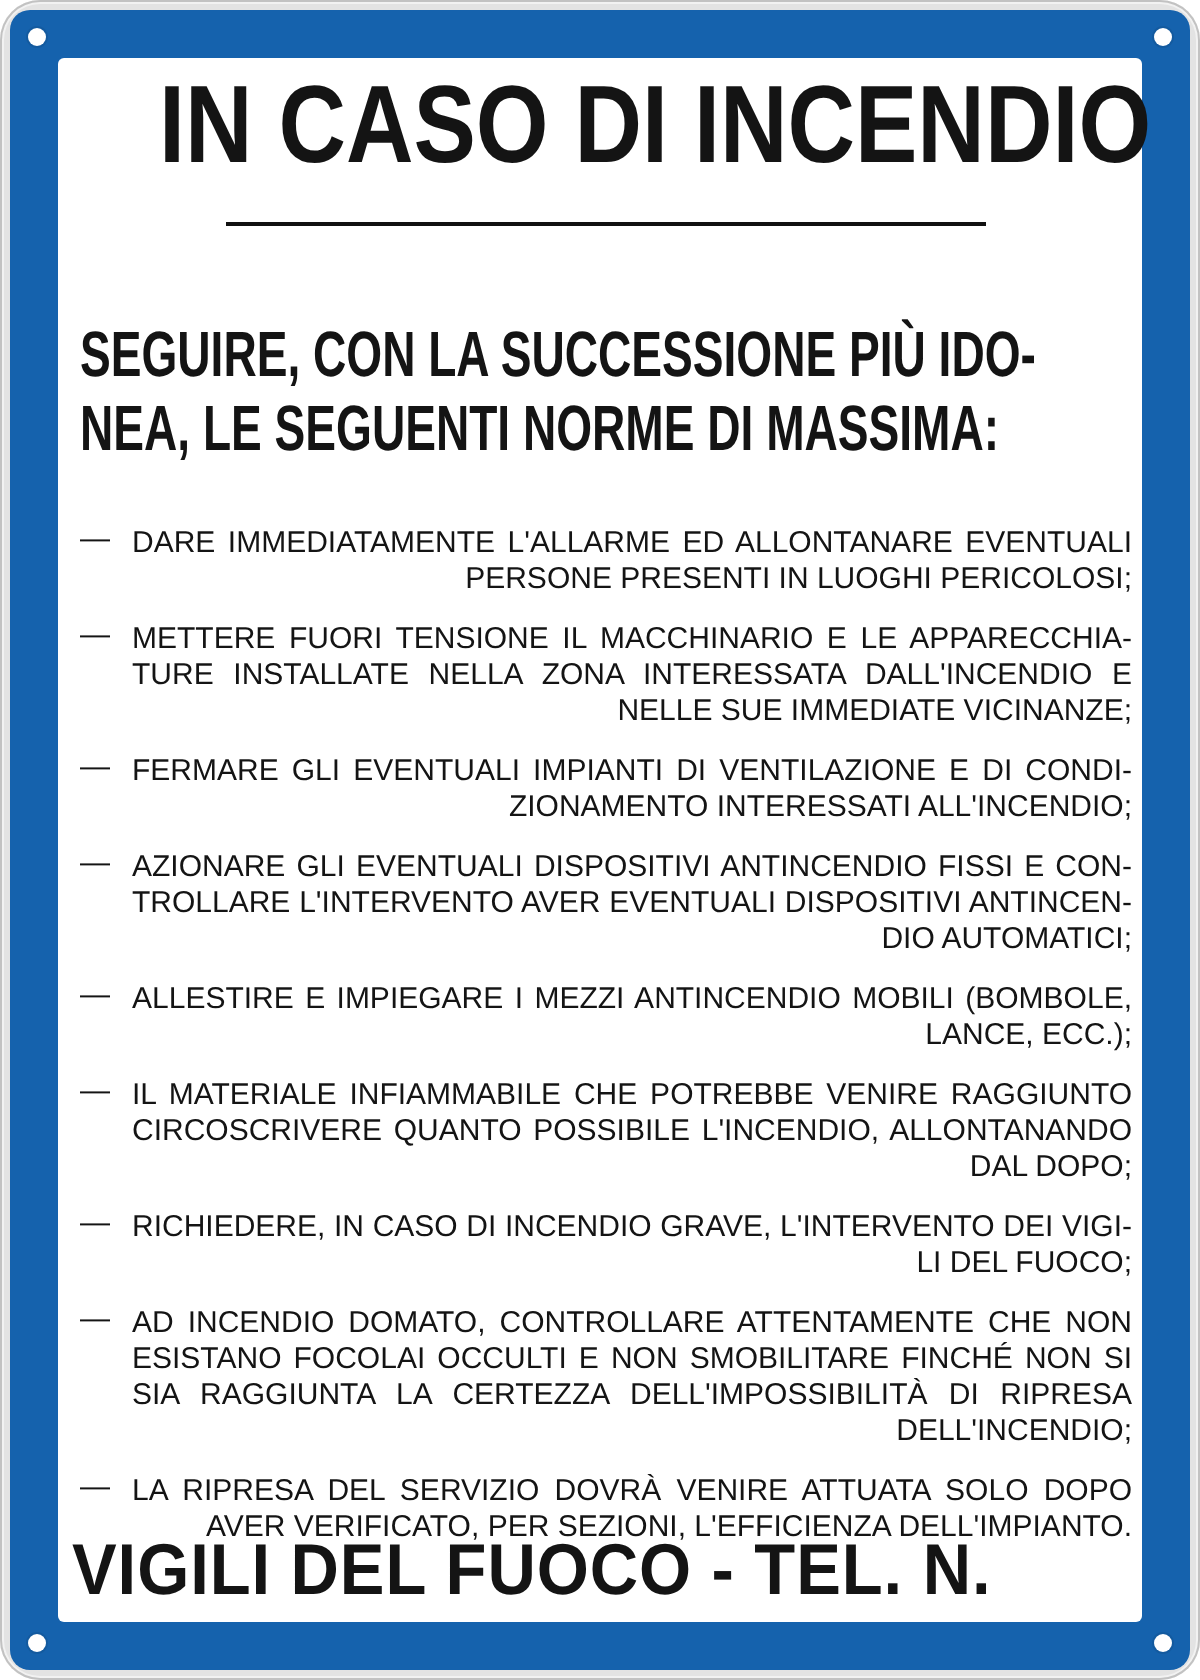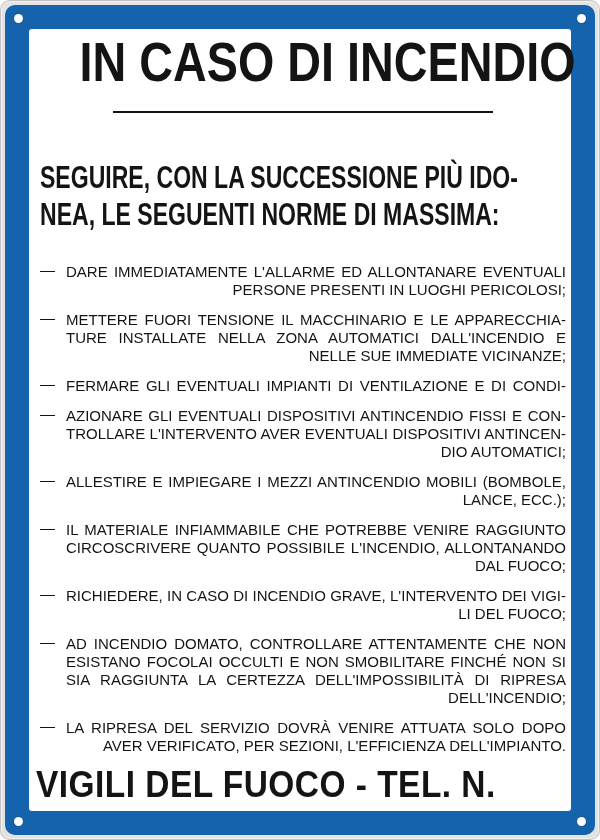--- a/index.html
+++ b/index.html
@@ -10,21 +10,21 @@
   }
   html,body{
     margin:0;padding:0;width:600px;height:840px;overflow:hidden;
     background:#ffffff;
     font-family:"Liberation Sans","DejaVu Sans",sans-serif;
     -webkit-font-smoothing:antialiased;
   }
   .sign{
     position:absolute;inset:0;
     background:var(--edge);
-    border-radius:10px;
+    border-radius:20px;
     box-shadow:inset 0 0 0 1px #c2c2c2, inset 0 0 0 2px #f2f2f2;
   }
   .frame{
     position:absolute;inset:5px;
     background:var(--blue);
     border-radius:10px;
   }
   .panel{
     position:absolute;inset:24px;
     background:var(--panel);
@@ -116,28 +116,29 @@
           <span class="dash">—</span>
           <div class="lines">
             <div class="jline">DARE IMMEDIATAMENTE L'ALLARME ED ALLONTANARE EVENTUALI</div>
             <div class="lline">PERSONE PRESENTI IN LUOGHI PERICOLOSI;</div>
           </div>
         </div>
         <div class="item">
           <span class="dash">—</span>
           <div class="lines">
             <div class="jline">METTERE FUORI TENSIONE IL MACCHINARIO E LE APPARECCHIA-</div>
-            <div class="jline">TURE INSTALLATE NELLA ZONA AUTOMATICI DALL'INCENDIO E</div>
+            <div class="jline">TURE INSTALLATE NELLA ZONA INTERESSATA DALL'INCENDIO E</div>
             <div class="lline">NELLE SUE IMMEDIATE VICINANZE;</div>
           </div>
         </div>
         <div class="item">
           <span class="dash">—</span>
           <div class="lines">
             <div class="jline">FERMARE GLI EVENTUALI IMPIANTI DI VENTILAZIONE E DI CONDI-</div>
+            <div class="lline">ZIONAMENTO INTERESSATI ALL'INCENDIO;</div>
           </div>
         </div>
         <div class="item">
           <span class="dash">—</span>
           <div class="lines">
             <div class="jline">AZIONARE GLI EVENTUALI DISPOSITIVI ANTINCENDIO FISSI E CON-</div>
             <div class="jline">TROLLARE L'INTERVENTO AVER EVENTUALI DISPOSITIVI ANTINCEN-</div>
             <div class="lline">DIO AUTOMATICI;</div>
           </div>
         </div>
@@ -146,21 +147,21 @@
           <div class="lines">
             <div class="jline">ALLESTIRE E IMPIEGARE I MEZZI ANTINCENDIO MOBILI (BOMBOLE,</div>
             <div class="lline">LANCE, ECC.);</div>
           </div>
         </div>
         <div class="item">
           <span class="dash">—</span>
           <div class="lines">
             <div class="jline">IL MATERIALE INFIAMMABILE CHE POTREBBE VENIRE RAGGIUNTO</div>
             <div class="jline">CIRCOSCRIVERE QUANTO POSSIBILE L'INCENDIO, ALLONTANANDO</div>
-            <div class="lline">DAL FUOCO;</div>
+            <div class="lline">DAL DOPO;</div>
           </div>
         </div>
         <div class="item">
           <span class="dash">—</span>
           <div class="lines">
             <div class="jline">RICHIEDERE, IN CASO DI INCENDIO GRAVE, L'INTERVENTO DEI VIGI-</div>
             <div class="lline">LI DEL FUOCO;</div>
           </div>
         </div>
         <div class="item">

